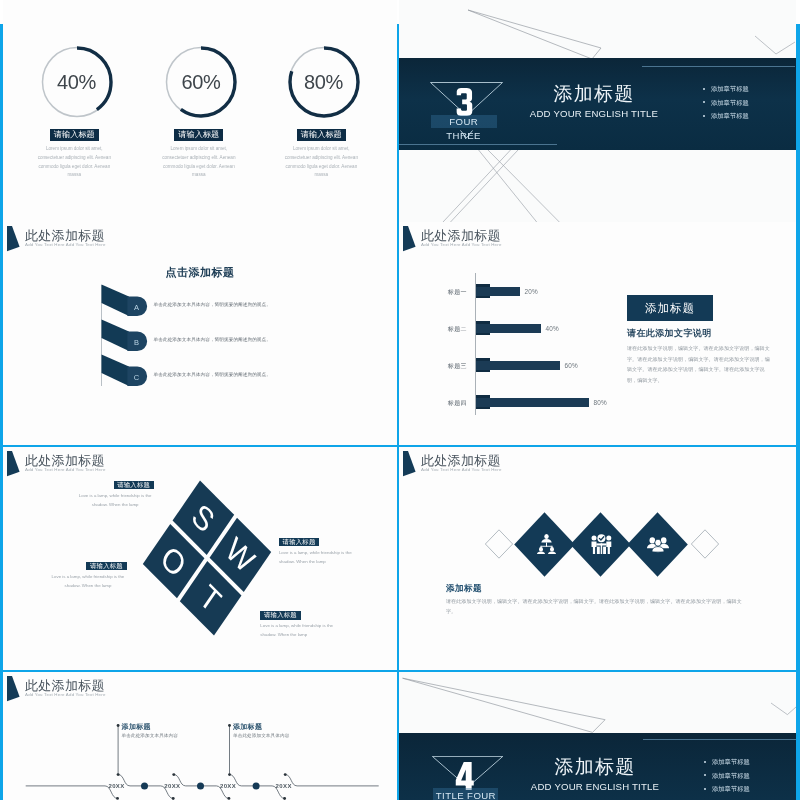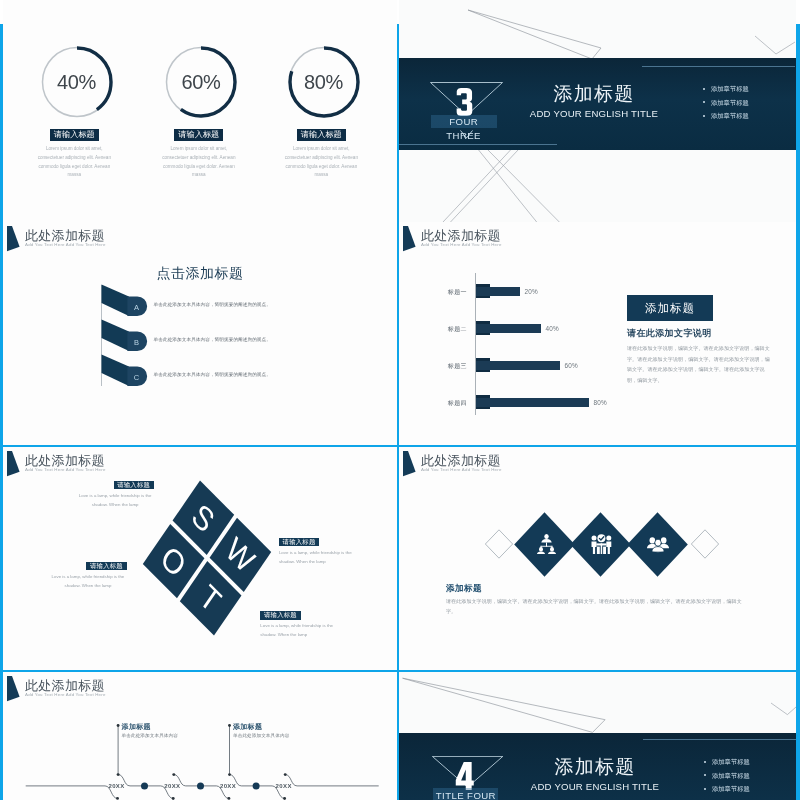--- a/index.html
+++ b/index.html
@@ -37,21 +37,21 @@
   .sec-bullet{position:relative;color:#cfe0ec;padding-left:10px;}
   .sec-bullet:before{content:"";position:absolute;left:2px;top:50%;width:2px;height:2px;
       margin-top:-1px;border-radius:50%;background:#cfe0ec;}
 
   
   .hdr{position:absolute;left:0;top:0;width:100%;height:34px;}
   .hdr-title{position:absolute;left:22px;top:8.6px;width:300px;font-size:13px;line-height:9px;color:#47525c;letter-spacing:.3px;white-space:nowrap;}
   .hdr-sub{position:absolute;left:22px;top:20px;width:300px;font-size:4.4px;line-height:5px;color:#a3abb2;letter-spacing:.2px;white-space:nowrap;}
 
   
-  .abc-title{position:absolute;font-size:14px;font-weight:normal;color:#1d3d55;letter-spacing:.5px;}
+  .abc-title{position:absolute;font-size:11px;font-weight:bold;color:#1d3d55;letter-spacing:.5px;}
   .abc-text{position:absolute;font-size:4.6px;color:#5d666e;letter-spacing:.1px;}
   .abc-rail{position:absolute;background:#b9c0c6;width:1px;}
 
   
   .bc-axis{position:absolute;width:1px;background:#aab1b7;}
   .bc-cat{position:absolute;font-size:6px;color:#566069;text-align:right;letter-spacing:.4px;}
   .bc-val{position:absolute;font-size:6.4px;color:#6c757c;letter-spacing:.2px;}
   .bc-cap{position:absolute;background:#102c42;}
   .bc-bar{position:absolute;background:#1b3b55;}
   .panel-title{position:absolute;background:#133a56;color:#fff;text-align:center;}

